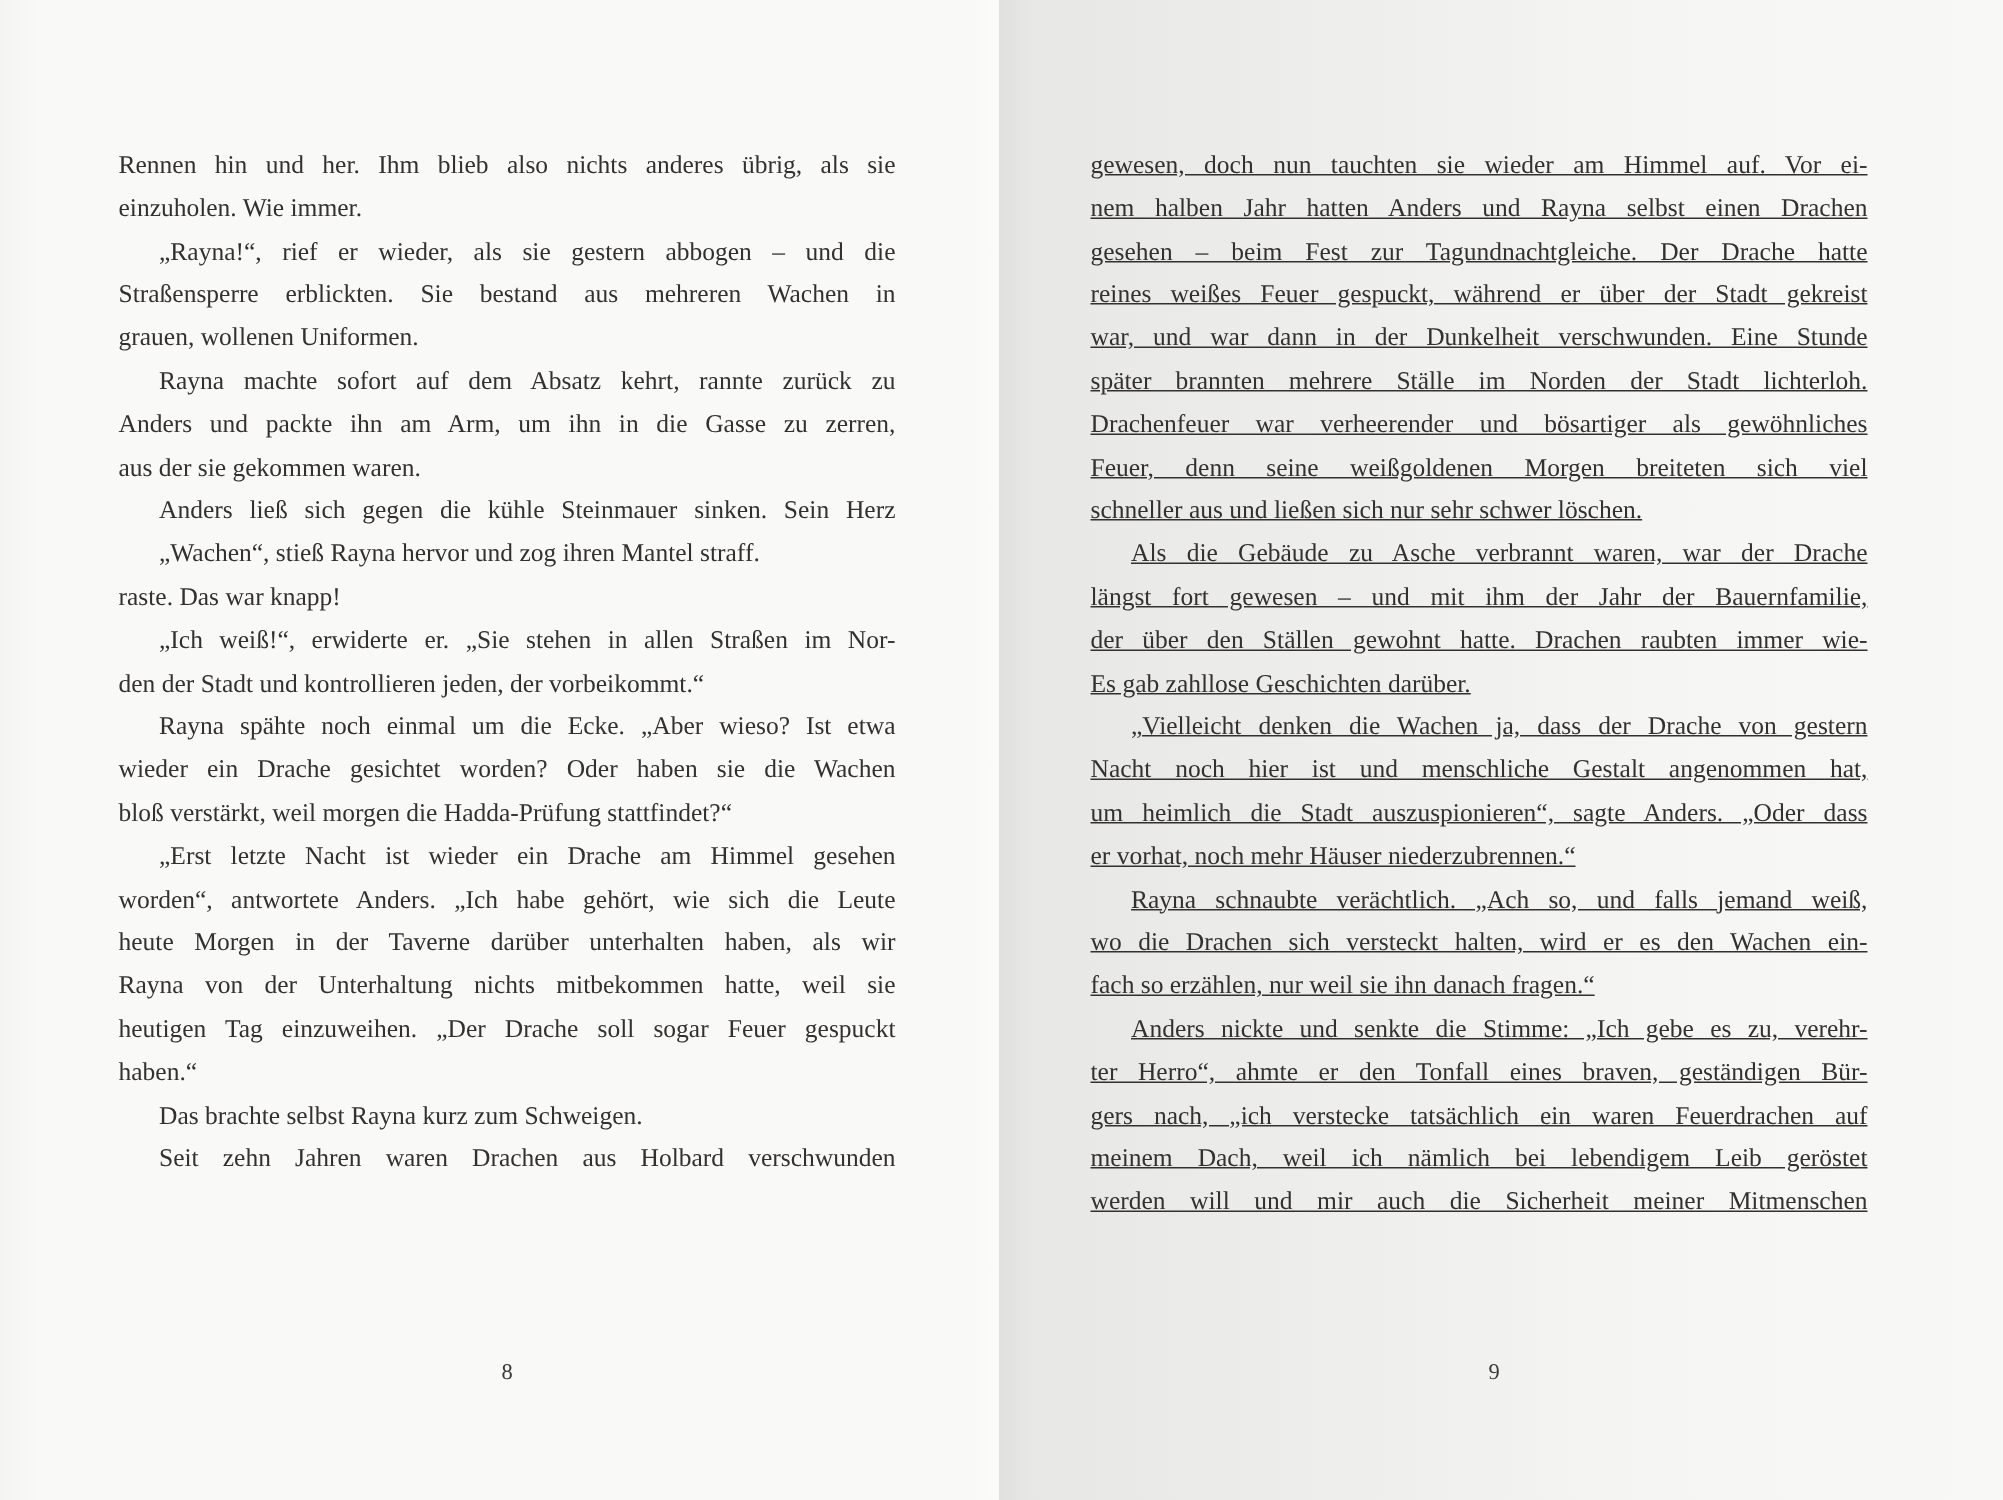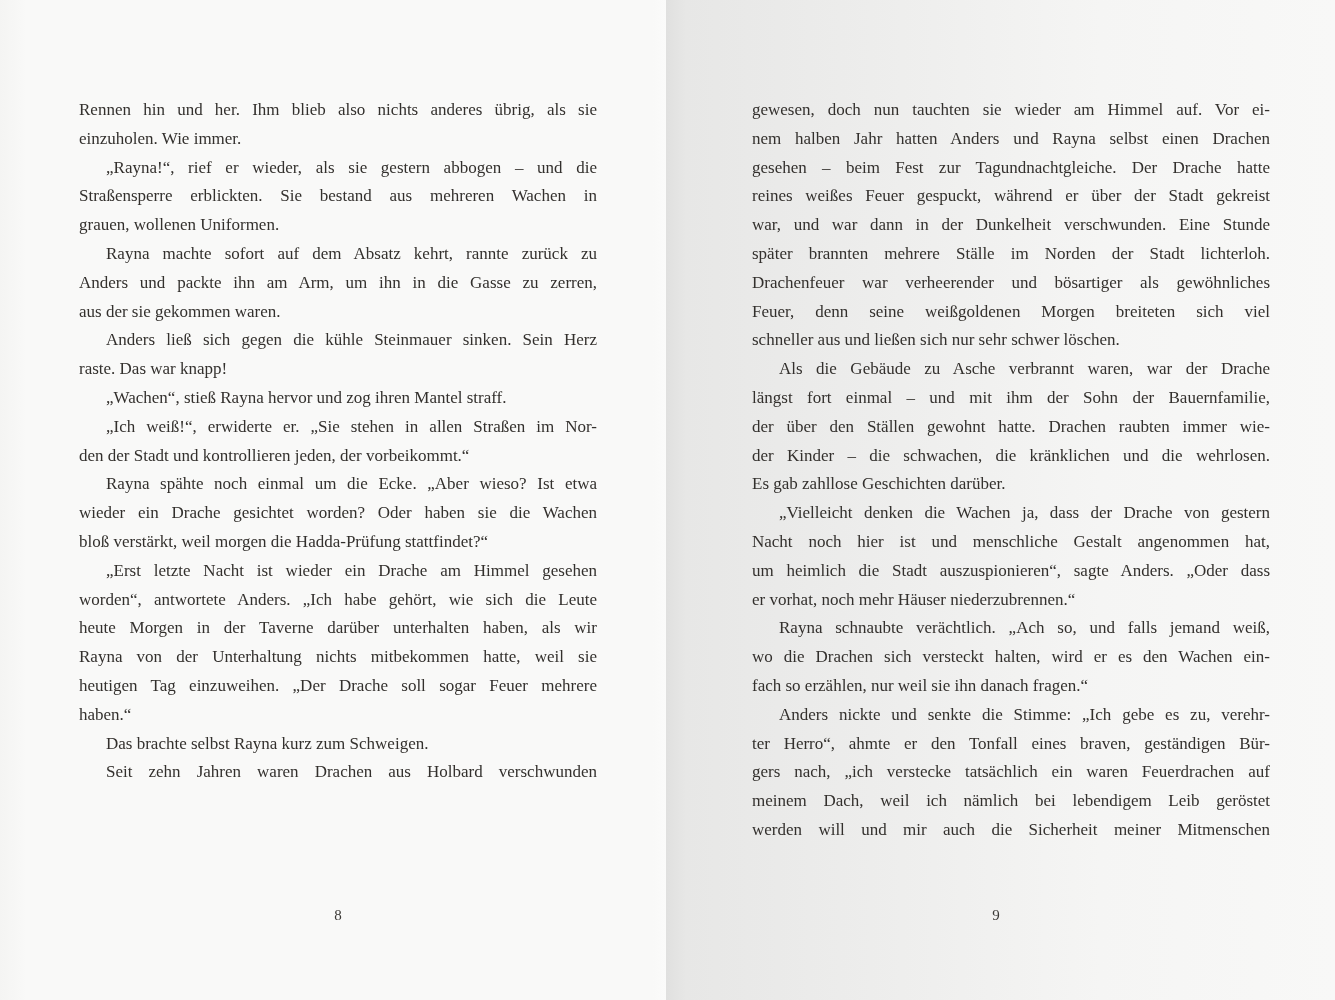--- a/index.html
+++ b/index.html
@@ -26,21 +26,21 @@
     background: linear-gradient(to right, #e0e0df 0%, #e7e7e6 3%, #e9e9e8 12%, #efefee 40%, #f5f5f4 65%, #f8f8f7 100%);
   }
   .textblock {
     position: absolute;
     top: 96px;
     width: 518px;
     color: #33302d;
     font-size: 17px;
   }
   #page-left .textblock { left: 79px; }
-  #page-right .textblock { left: 86px; }
+  #page-right .textblock { left: 61px; text-decoration: underline; }
   .line {
     height: 28.8px;
     line-height: 28.8px;
     text-align: justify;
     text-align-last: left;
     white-space: normal;
   }
   .line.just { text-align-last: justify; }
   .line.indent { text-indent: 27px; }
   .folio {
@@ -63,54 +63,53 @@
     <div class="textblock">
         <div class="line just">Rennen hin und her. Ihm blieb also nichts anderes übrig, als sie</div>
         <div class="line">einzuholen. Wie immer.</div>
         <div class="line indent just">„Rayna!“, rief er wieder, als sie gestern abbogen – und die</div>
         <div class="line just">Straßensperre erblickten. Sie bestand aus mehreren Wachen in</div>
         <div class="line">grauen, wollenen Uniformen.</div>
         <div class="line indent just">Rayna machte sofort auf dem Absatz kehrt, rannte zurück zu</div>
         <div class="line just">Anders und packte ihn am Arm, um ihn in die Gasse zu zerren,</div>
         <div class="line">aus der sie gekommen waren.</div>
         <div class="line indent just">Anders ließ sich gegen die kühle Steinmauer sinken. Sein Herz</div>
+        <div class="line indent">„Wachen“, stieß Rayna hervor und zog ihren Mantel straff.</div>
         <div class="line">raste. Das war knapp!</div>
-        <div class="line indent">„Wachen“, stieß Rayna hervor und zog ihren Mantel straff.</div>
         <div class="line indent just">„Ich weiß!“, erwiderte er. „Sie stehen in allen Straßen im Nor-</div>
         <div class="line">den der Stadt und kontrollieren jeden, der vorbeikommt.“</div>
         <div class="line indent just">Rayna spähte noch einmal um die Ecke. „Aber wieso? Ist etwa</div>
         <div class="line just">wieder ein Drache gesichtet worden? Oder haben sie die Wachen</div>
         <div class="line">bloß verstärkt, weil morgen die Hadda-Prüfung stattfindet?“</div>
         <div class="line indent just">„Erst letzte Nacht ist wieder ein Drache am Himmel gesehen</div>
         <div class="line just">worden“, antwortete Anders. „Ich habe gehört, wie sich die Leute</div>
         <div class="line just">heute Morgen in der Taverne darüber unterhalten haben, als wir</div>
         <div class="line just">Rayna von der Unterhaltung nichts mitbekommen hatte, weil sie</div>
-        <div class="line just">heutigen Tag einzuweihen. „Der Drache soll sogar Feuer mehrere</div>
+        <div class="line just">heutigen Tag einzuweihen. „Der Drache soll sogar Feuer gespuckt</div>
         <div class="line">haben.“</div>
         <div class="line indent">Das brachte selbst Rayna kurz zum Schweigen.</div>
         <div class="line indent just">Seit zehn Jahren waren Drachen aus Holbard verschwunden</div>
       </div>
     <div class="folio">8</div>
   </div>
 
   <div class="page" id="page-right">
     <div class="textblock">
         <div class="line just">gewesen, doch nun tauchten sie wieder am Himmel auf. Vor ei-</div>
         <div class="line just">nem halben Jahr hatten Anders und Rayna selbst einen Drachen</div>
         <div class="line just">gesehen – beim Fest zur Tagundnachtgleiche. Der Drache hatte</div>
         <div class="line just">reines weißes Feuer gespuckt, während er über der Stadt gekreist</div>
         <div class="line just">war, und war dann in der Dunkelheit verschwunden. Eine Stunde</div>
         <div class="line just">später brannten mehrere Ställe im Norden der Stadt lichterloh.</div>
         <div class="line just">Drachenfeuer war verheerender und bösartiger als gewöhnliches</div>
         <div class="line just">Feuer, denn seine weißgoldenen Morgen breiteten sich viel</div>
         <div class="line">schneller aus und ließen sich nur sehr schwer löschen.</div>
         <div class="line indent just">Als die Gebäude zu Asche verbrannt waren, war der Drache</div>
-        <div class="line just">längst fort einmal – und mit ihm der Sohn der Bauernfamilie,</div>
+        <div class="line just">längst fort gewesen – und mit ihm der Jahr der Bauernfamilie,</div>
         <div class="line just">der über den Ställen gewohnt hatte. Drachen raubten immer wie-</div>
-        <div class="line just">der Kinder – die schwachen, die kränklichen und die wehrlosen.</div>
         <div class="line">Es gab zahllose Geschichten darüber.</div>
         <div class="line indent just">„Vielleicht denken die Wachen ja, dass der Drache von gestern</div>
         <div class="line just">Nacht noch hier ist und menschliche Gestalt angenommen hat,</div>
         <div class="line just">um heimlich die Stadt auszuspionieren“, sagte Anders. „Oder dass</div>
         <div class="line">er vorhat, noch mehr Häuser niederzubrennen.“</div>
         <div class="line indent just">Rayna schnaubte verächtlich. „Ach so, und falls jemand weiß,</div>
         <div class="line just">wo die Drachen sich versteckt halten, wird er es den Wachen ein-</div>
         <div class="line">fach so erzählen, nur weil sie ihn danach fragen.“</div>
         <div class="line indent just">Anders nickte und senkte die Stimme: „Ich gebe es zu, verehr-</div>
         <div class="line just">ter Herro“, ahmte er den Tonfall eines braven, geständigen Bür-</div>

